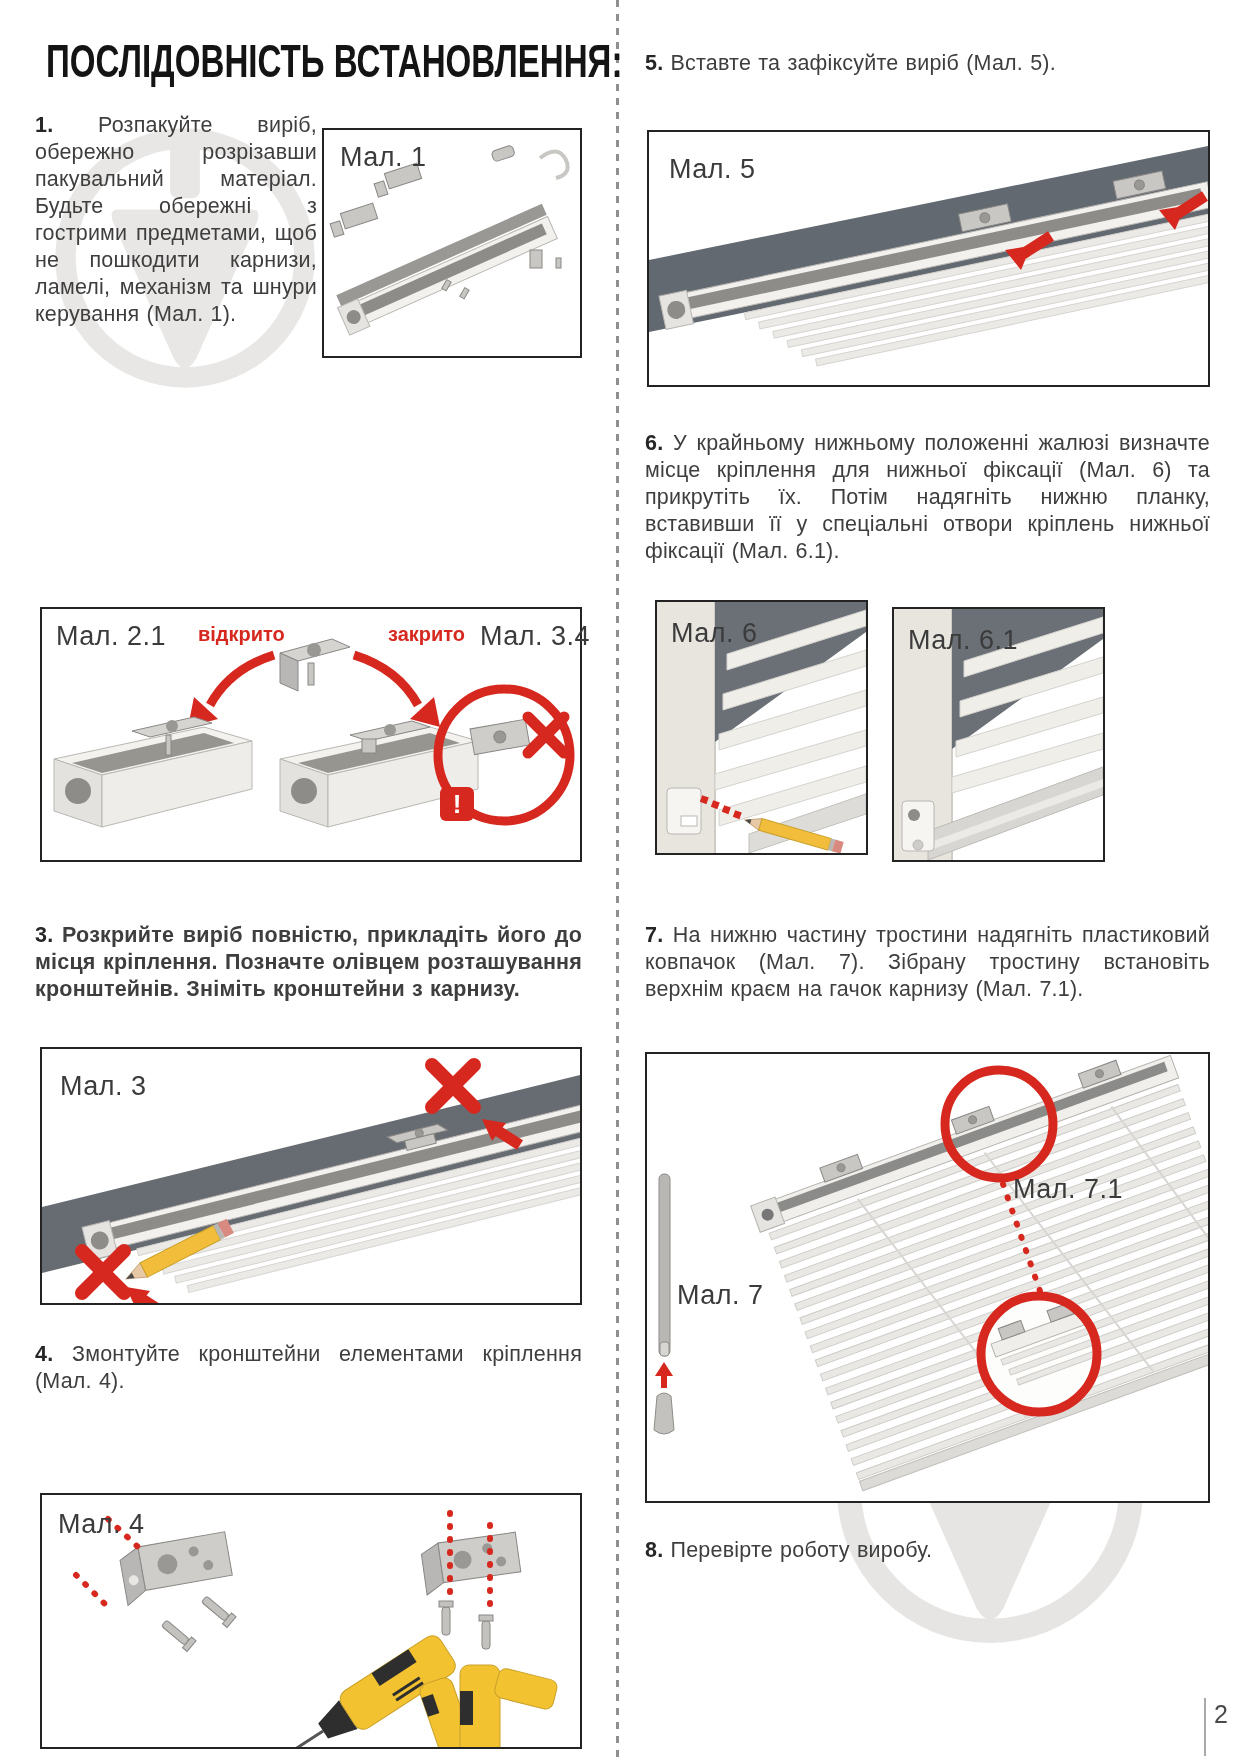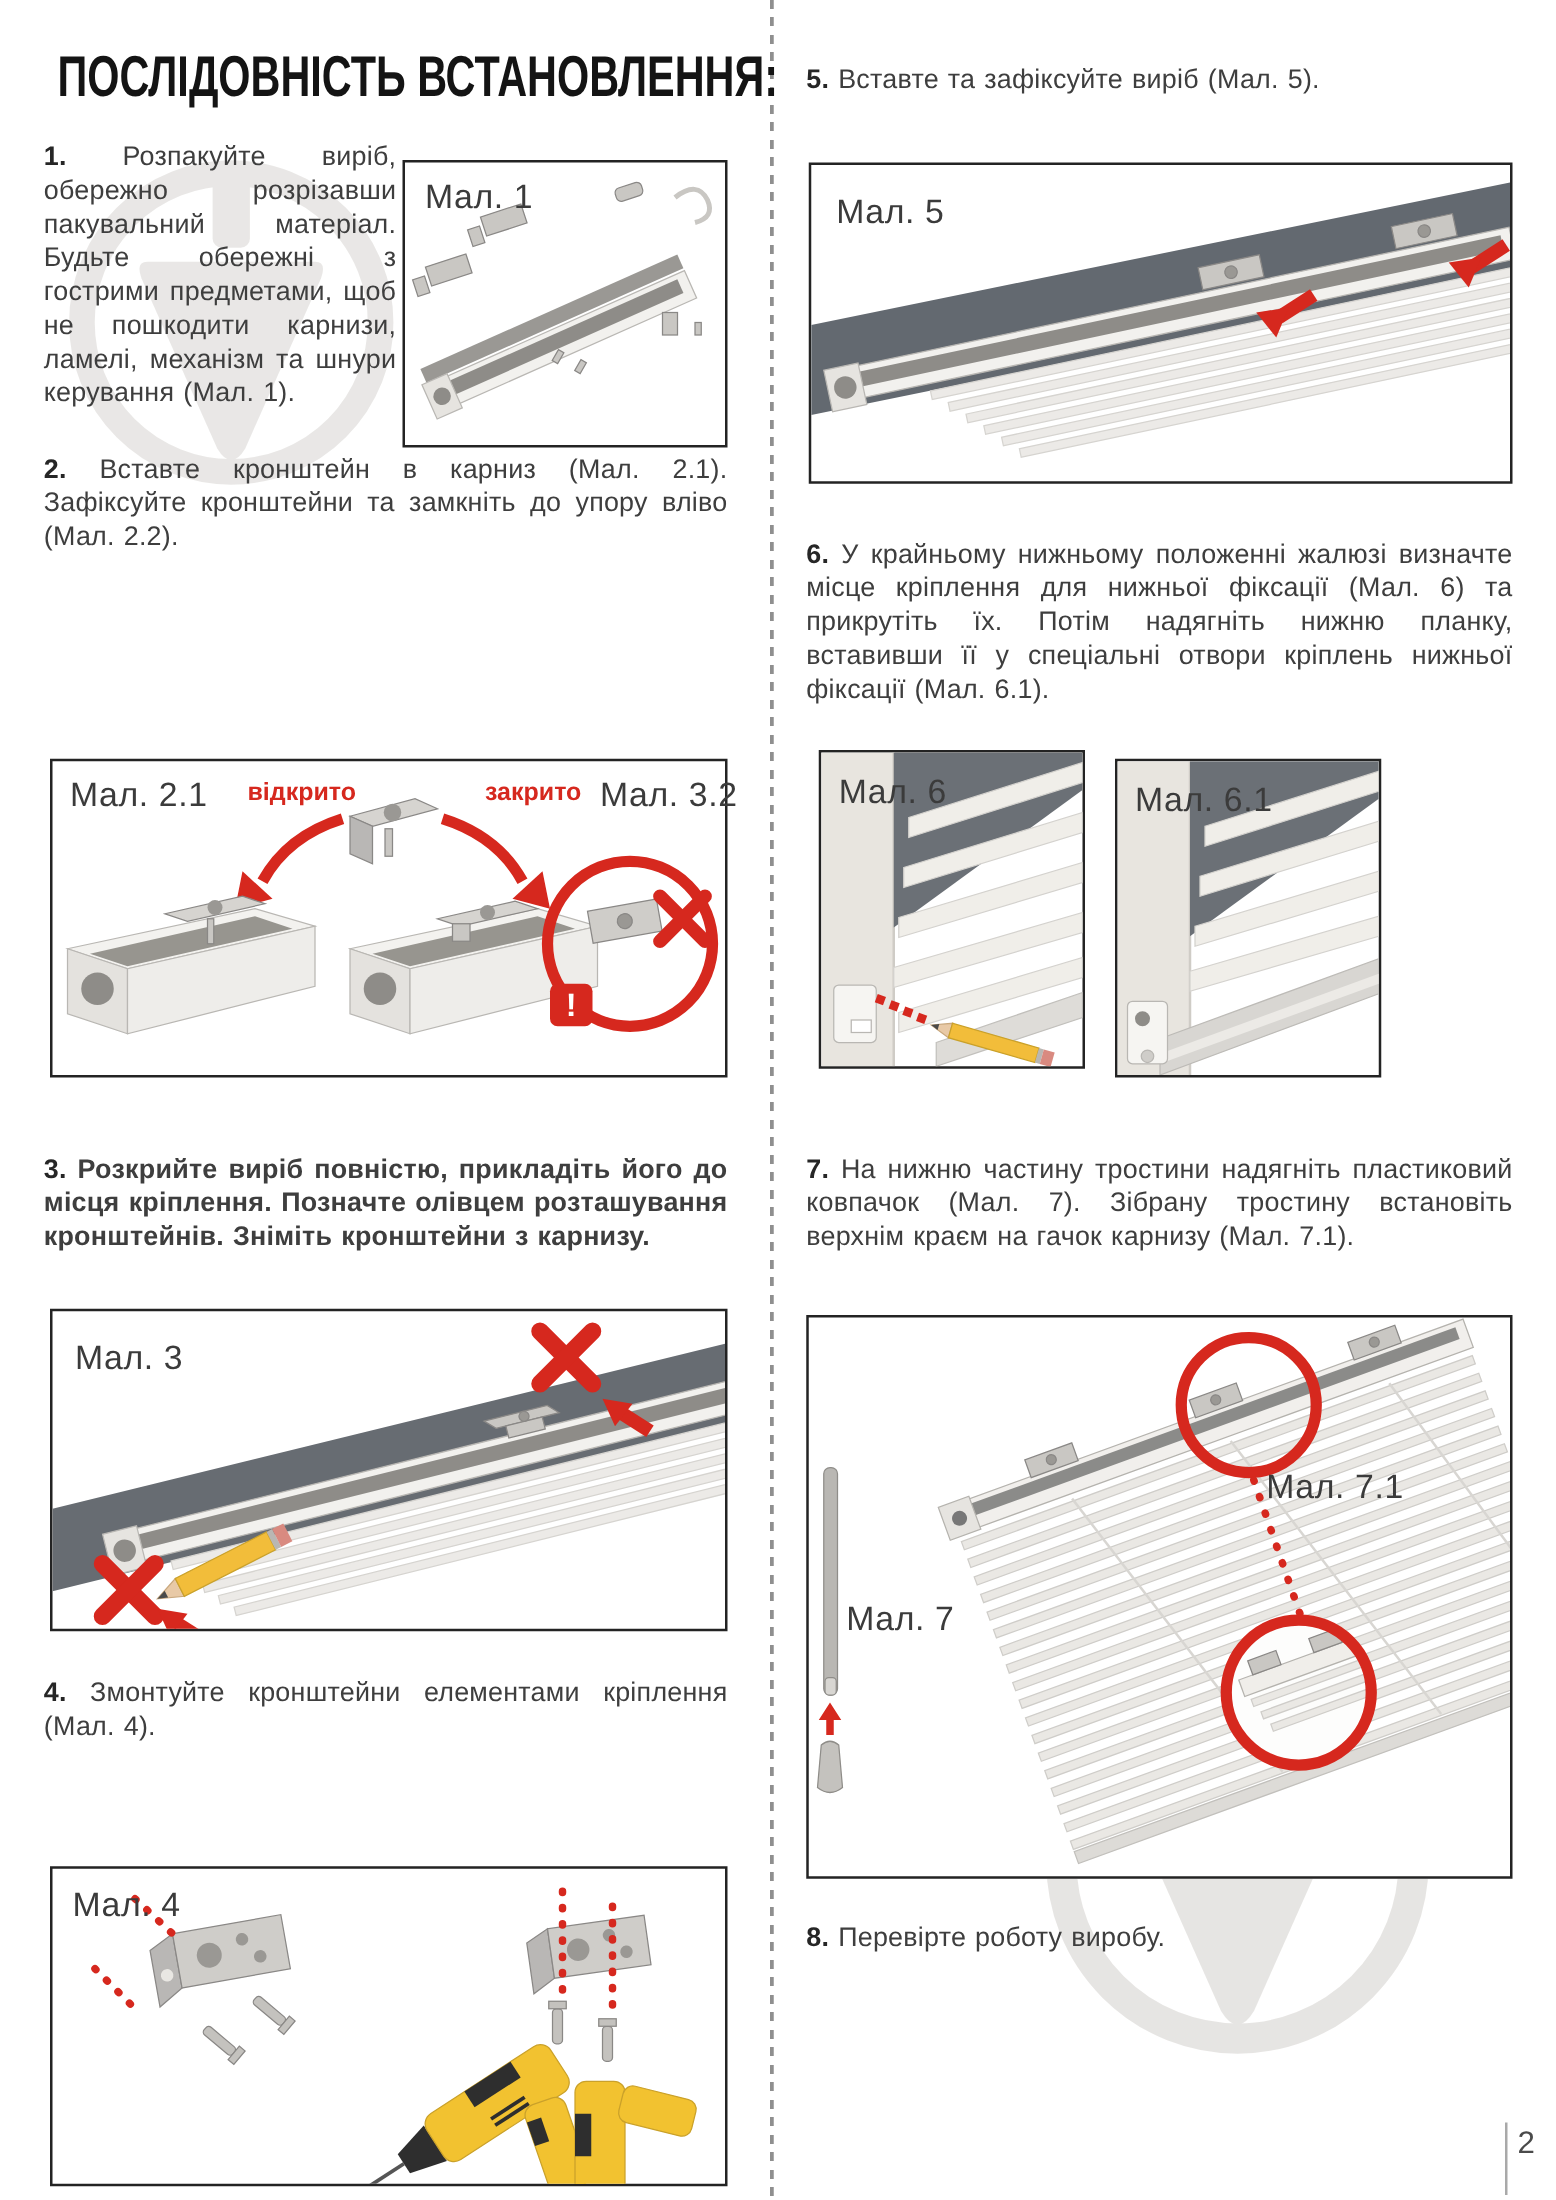--- a/index.html
+++ b/index.html
@@ -75,28 +75,27 @@
       <rect x="206" y="120" width="12" height="18"></rect>
       <rect x="232" y="128" width="5" height="10"></rect>
       <rect x="120" y="150" width="5" height="10" transform="rotate(30 122 155)"></rect>
       <rect x="138" y="158" width="5" height="10" transform="rotate(30 140 163)"></rect>
     </g>
     <path d="M216 28 q18 -14 26 2 q6 14 -10 18" fill="none" stroke="#c9c7c3" stroke-width="4"></path>
   </svg>
 </div>
 
 <div class="step" style="left:35px;top:362px;width:547px;">
-  <div><b>2.</b><span> Вставте кронштейн в карниз (Мал. 2.1). Зафіксуйте кронштейни та замкніть до упору вліво (Мал. 2.2).</span></div>
 </div>
 
 <div class="figbox" style="left:40px;top:607px;width:542px;height:255px;">
   <div class="fig-label" style="left:14px;top:12px;text-align:center;">Мал. 2.1</div>
   <div class="red-label" style="left:140px;top:14px;">відкрито</div>
   <div class="red-label" style="left:330px;top:14px;">закрито</div>
-  <div class="fig-label" style="left:438px;top:12px;">Мал. 3.2</div>
+  <div class="fig-label" style="left:438px;top:12px;">Мал. 3.4</div>
   <svg width="538" height="251" viewBox="0 0 538 251">
 
     <g transform="translate(238,26)">
       <polygon points="0,18 52,4 70,12 18,26" fill="#d6d4d0" stroke="#8a8886"></polygon>
       <circle cx="34" cy="15" r="7" fill="#9a9894"></circle>
       <polygon points="0,18 18,26 18,56 0,48" fill="#b9b7b5" stroke="#8a8886"></polygon>
       <rect x="28" y="28" width="6" height="22" fill="#c9c7c3" stroke="#8a8886"></rect>
     </g>
 
     <path d="M232 46 C200 56 180 74 168 96" fill="none" stroke="#d6281e" stroke-width="9"></path>

